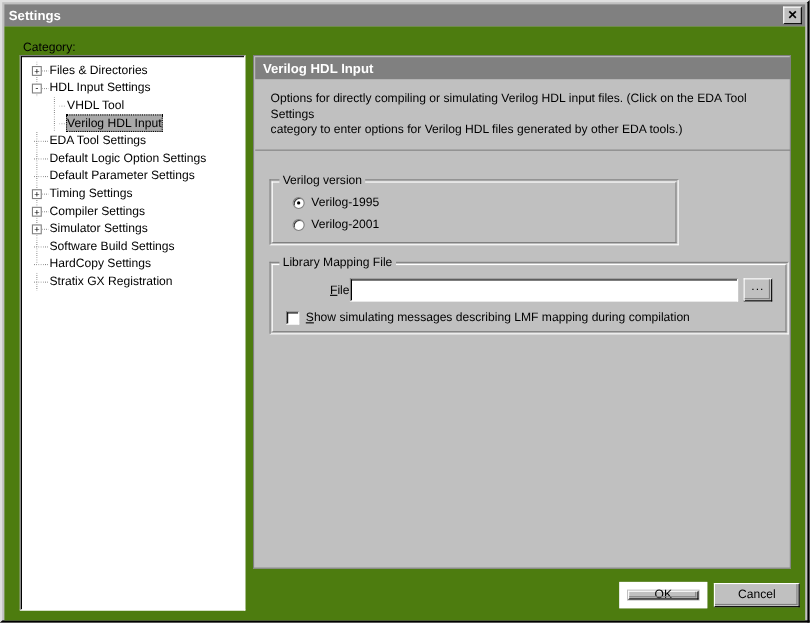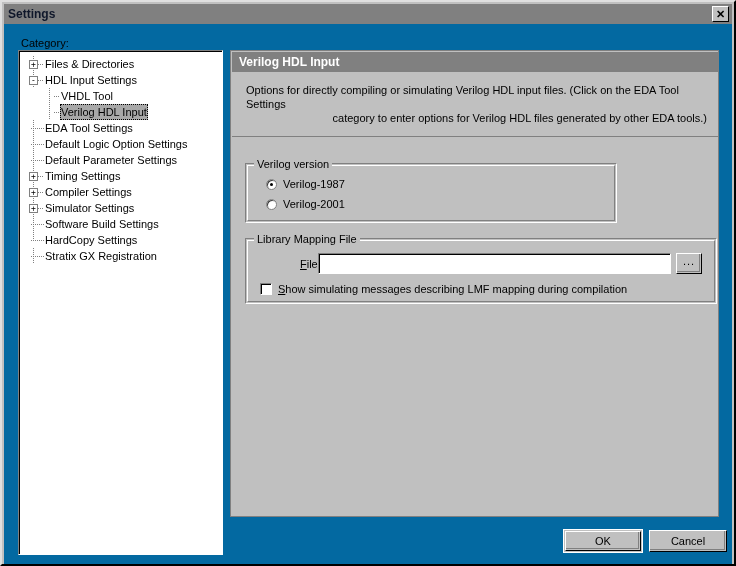--- a/index.html
+++ b/index.html
@@ -39,21 +39,21 @@
     height: 20px;
     background: #808080;
     display: flex;
     align-items: center;
     box-sizing: border-box;
     padding-left: 4px;
   }
   .title-text {
     font-size: 12px;
     font-weight: bold;
-    color: #0f172a;
+    color: #ffffff;
     letter-spacing: 0px;
     flex: 1;
     white-space: nowrap;
   }
   .close-btn {
     width: 17px;
     height: 16px;
     margin-right: 3px;
     background: #c0c0c0;
     border-top: 1px solid #ffffff;
@@ -70,21 +70,21 @@
     box-sizing: border-box;
     cursor: default;
   }
 
   
   .client {
     position: absolute;
     left: 2px; top: 22px;
     width: 728px;
     height: 540px;
-    background: #0369a1;
+    background: #4d7c0f;
   }
 
   .category-label {
     position: absolute;
     left: 17px;
     top: 13px;
     font-size: 11px;
   }
 
   
@@ -199,21 +199,21 @@
     position: absolute;
     left: 1px;
     top: 21px;
     width: 487px;
     box-sizing: border-box;
     padding: 11px 12px 11px 14px;
     border-bottom: 1px solid #808080;
     font-size: 11px;
     line-height: 14px;
   }
-  .panel-desc .line2 { display: block; text-align: right; }
+  .panel-desc .line2 { display: block; }
 
   
   .groupbox {
     position: absolute;
     box-sizing: border-box;
     border-top: 1px solid #808080;
     border-left: 1px solid #808080;
     border-right: 1px solid #ffffff;
     border-bottom: 1px solid #ffffff;
   }
@@ -369,21 +369,21 @@
   .check-row u { text-decoration: underline; }
 
   
   .ok-wrap {
     position: absolute;
     left: 559px;
     top: 505px;
     width: 80px;
     height: 24px;
     box-sizing: border-box;
-    border: 1px solid #ffffff;
+    border: 7px solid #ffffff;
     padding: 1px;
     background: #c0c0c0;
   }
   .ok-btn {
     width: 100%;
     height: 100%;
   }
   .cancel-btn {
     position: absolute;
     left: 645px;
@@ -492,21 +492,21 @@
       </div>
 
       <div class="groupbox" style="left:14px; top:112px; width:372px; height:60px;">
         <div class="gb-inner"></div>
         <div class="gb-title">Verilog version</div>
 
         <div class="radio-row" style="left:20px; top:14px;">
           <span class="radio">
               <span class="dot"></span>
             </span>
-          <span>Verilog-1987</span>
+          <span>Verilog-1995</span>
         </div>
 
         <div class="radio-row" style="left:20px; top:34px;">
           <span class="radio"></span>
           <span>Verilog-2001</span>
         </div>
       </div>
 
       <div class="groupbox" style="left:14px; top:187px; width:472px; height:66px;">
         <div class="gb-inner"></div>

